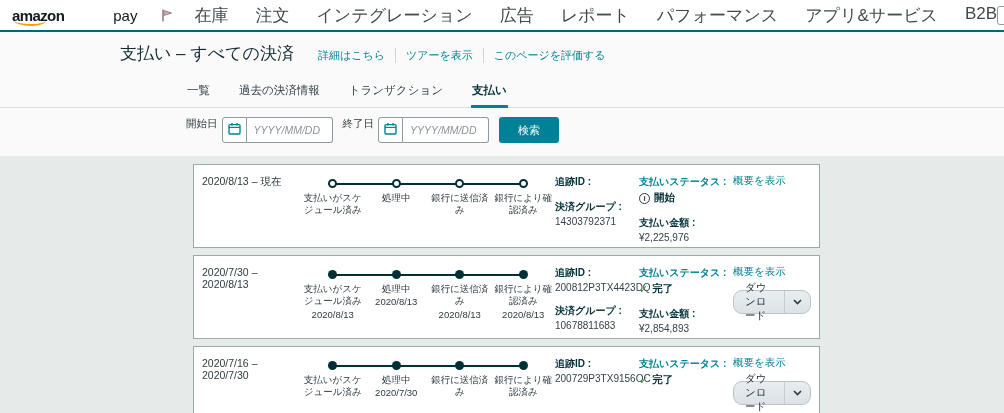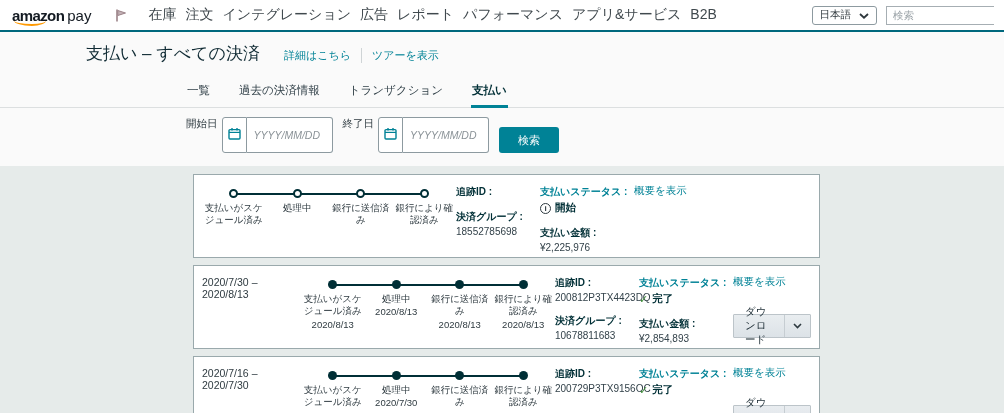--- a/index.html
+++ b/index.html
@@ -3,53 +3,53 @@
 <meta charset="utf-8">
 <style>
   * { box-sizing: border-box; margin: 0; padding: 0; }
   html,body { width:1004px; height:413px; overflow:hidden; }
   body {
     font-family: "Liberation Sans", "DejaVu Sans", sans-serif;
     background:#fff; color:#33424a; font-size:12px;
   }
   
   .topnav { height:30px; display:flex; align-items:center; padding:0 10px 0 12px; background:#fff; }
-  .logo { display:flex; align-items:flex-start; margin-right:22px; cursor:pointer; position:relative; }
+  .logo { display:flex; align-items:flex-start; margin-right:22px; cursor:pointer; position:relative;gap:46px; }
   .logo-amazon { font-weight:700; font-size:15px; color:#131a22; letter-spacing:-0.6px; position:relative; }
   .smile { position:absolute; left:2px; bottom:-2px; width:32px; height:7px;
            border-bottom:2px solid #ff9900; border-radius:0 0 55% 70% / 0 0 100% 100%; }
   .logo-pay { font-size:15px; color:#131a22; margin-left:3px; font-weight:400; }
   .flag { margin-right:20px; cursor:pointer; display:flex; align-items:center; }
-  .nav-items { display:flex; gap:9px; font-size:14px; color:#40494e; white-space:nowrap; }
+  .nav-items { display:flex; gap:27px; font-size:17px; color:#40494e; white-space:nowrap; }
   .nav-item { cursor:pointer; }
   .topnav-right { margin-left:auto; display:flex; align-items:center; gap:9px; }
   .select-box { border:1px solid #8d9aa0; border-radius:3px; height:19px; display:flex; align-items:center;
                 padding:0 7px; gap:8px; font-size:10.5px; color:#2e373c; background:#fff; cursor:pointer; white-space:nowrap; }
   .search-group { display:flex; height:19px; }
   .search-input { width:108px; border:1px solid #a6aeb3; border-right:none; font-size:10.5px; padding:0 6px;
                   outline:none; color:#33424a; font-family:inherit; }
   .search-input::placeholder { color:#9aa2a7; }
   .teal-rule { height:2px; background:#00687d; }
   
-  .page-header { background:#fafafa; padding:10px 0 8px 86px; display:flex; align-items:baseline; }
+  .page-header { background:#fafafa; padding:10px 0 8px 120px; display:flex; align-items:baseline; }
   .page-title { font-size:17px; color:#0f2a33; font-weight:500; margin-right:14px; }
   .header-links { display:flex; align-items:center; font-size:11px; }
   .header-link { color:#008296; cursor:pointer; padding:0 10px; }
   .header-link + .header-link { border-left:1px solid #cfd4d6; }
   
   .tabs { background:#fafafa; padding:6px 0 0 186px; display:flex; gap:27px; font-size:11.5px;
           border-bottom:1px solid #dcdfe0; }
   .tab { padding:4px 1px 9px; color:#33424a; cursor:pointer; position:relative; white-space:nowrap; }
   .tab.active { color:#002f36; font-weight:700; }
   .tab.active::after { content:""; position:absolute; left:0; right:0; bottom:-1px; height:3px; background:#008296; }
   
   .filters { background:#fafafa; padding:9px 0 13px 186px; display:flex; align-items:flex-end; gap:10px; }
   .filter-field { display:flex; gap:4px; }
   .filter-label { font-size:10.5px; color:#2e3a40; }
-  .date-group { display:flex; height:36px;justify-content:space-between; }
+  .date-group { display:flex; height:26px;justify-content:space-between; }
   .cal-btn { width:25px; border:1px solid #8d9aa0; border-radius:3px 0 0 3px; background:#fff;
              display:flex; align-items:center; justify-content:center; cursor:pointer; }
   .date-input { width:86px; border:1px solid #8d9aa0; border-left:none; border-radius:0 3px 3px 0;
                 font-size:10.5px; padding:0 7px; outline:none; color:#33424a; font-family:inherit; }
   .date-input::placeholder { font-style:italic; color:#8a9297; }
   .go-btn { height:26px; padding:0 19px; background:#008296; color:#fff; border:none; border-radius:3px;
             font-size:11px; cursor:pointer; font-family:inherit; }
   
   .content { background:#e6ebea; height:266px; padding-top:8px; }
   .cards { width:627px; margin-left:193px; }
@@ -75,22 +75,22 @@
   .info-value { font-size:10px; color:#33424a; margin-top:2px; white-space:nowrap; }
   .status-line { display:flex; align-items:center; gap:4px; margin-top:2px;
                  font-size:10.5px; font-weight:700; color:#002f36; }
   .info-icon { width:11px; height:11px; border:1px solid #2e3a40; border-radius:50%; font-size:8px;
                font-weight:700; display:inline-flex; align-items:center; justify-content:center; color:#2e3a40; }
   .check-icon { color:#3d8b37; font-size:11px; font-weight:700; }
   
   .card-right { flex:1; display:flex; flex-direction:column; padding-top:2px; }
   .summary-link { color:#008296; font-size:10.5px; cursor:pointer; }
   .note { font-size:10.5px; color:#5a6a70; margin-top:13px; }
-  .dl-btn { margin-top:25px; display:flex; align-items:stretch; height:24px; border:1px solid #bcc4c9;
-            border-radius:1px; background:linear-gradient(#e9edf0,#dce2e7); font-size:10.5px;
+  .dl-btn { margin-top:11px; display:flex; align-items:stretch; height:24px; border:1px solid #bcc4c9;
+            border-radius:9px; background:linear-gradient(#e9edf0,#dce2e7); font-size:10.5px;
             color:#1b2b33; cursor:pointer; }
   .dl-label { padding:0 11px; display:flex; align-items:center; }
   .dl-chev { padding:0 8px; border-left:1px solid #c6cdd2; display:flex; align-items:center; }
 </style>
 </head>
 <body>
 
 <div class="topnav">
   <div class="logo">
     <span class="logo-amazon">amazon</span>
@@ -129,20 +129,21 @@
 
   </div>
 </div>
 <div class="teal-rule"></div>
 
 <div class="page-header">
   <span class="page-title">支払い – すべての決済</span>
   <div class="header-links">
     <span class="header-link">詳細はこちら</span>
     <span class="header-link">ツアーを表示</span>
+    <span class="header-link">このページを評価する</span>
   </div>
 </div>
 
 <div class="tabs">
   <span class="tab">一覧</span>
   <span class="tab">過去の決済情報</span>
   <span class="tab">トランザクション</span>
   <span class="tab active">支払い</span>
 </div>
 
@@ -179,20 +180,21 @@
       <input class="date-input" placeholder="YYYY/MM/DD" style="">
     </div>
   </div>
   <button class="go-btn">検索</button>
 </div>
 
 <div class="content">
   <div class="cards">
 
     <div class="card hollow">
+      <div class="card-period">2020/8/13 – 現在</div>
       <div class="timeline">
         <div class="tl-line"></div>
         <div class="tl-steps">
           <div class="tl-step">
               <div class="tl-dot"></div>
             <div class="tl-label">支払いがスケジュール済み</div>
             <div class="tl-date"></div>
             </div>
           <div class="tl-step">
               <div class="tl-dot"></div>
@@ -211,21 +213,21 @@
             </div>
         </div>
       </div>
       <div class="info-col-a">
         <div class="info-group">
             <div class="info-label">追跡ID :</div>
           <div class="info-value"></div>
           </div>
         <div class="info-group">
             <div class="info-label">決済グループ :</div>
-          <div class="info-value">18552785698</div>
+          <div class="info-value">14303792371</div>
           </div>
       </div>
       <div class="info-col-b">
         <div class="info-group">
             <div class="info-label teal">支払いステータス :</div>
           <div class="status-line">
               <span class="info-icon">i</span>
             <span>開始</span>
             </div>
           </div>

